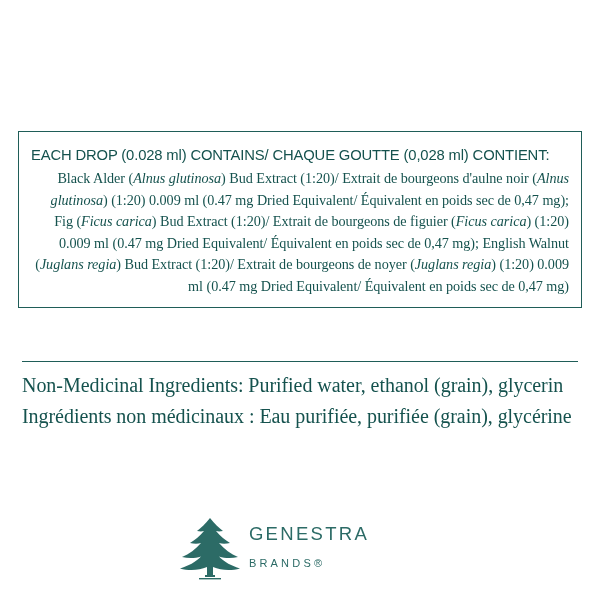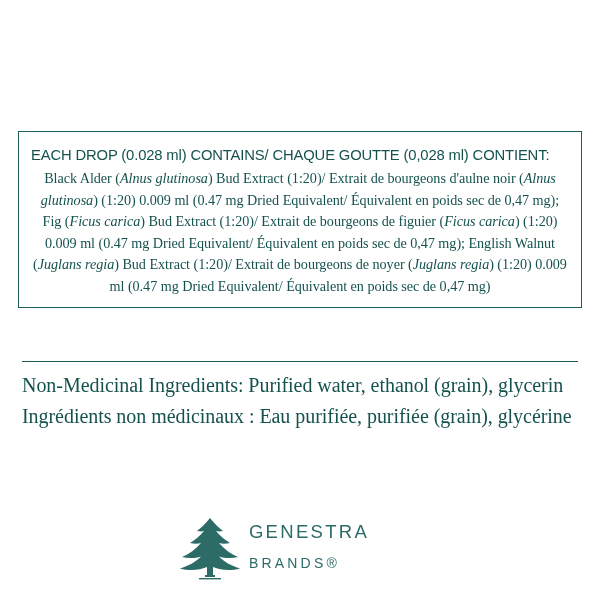--- a/index.html
+++ b/index.html
@@ -41,21 +41,21 @@
     letter-spacing: -0.15px;
     margin-bottom: 2px;
   }
 
   .body-text {
     font-size: 14.2px;
     line-height: 1.52;
     color: #15524e;
     font-family: "Liberation Serif", serif;
     letter-spacing: -0.05px;
-    text-align: center;
+    text-align: right;
   }
 
   .body-text .it {
     font-style: italic;
   }
 
   .divider {
     border: 0;
     border-top: 1.3px solid #1f5d58;
     margin: 9px 0 0 0;
@@ -99,21 +99,21 @@
   }
 
   .brand-name {
     font-size: 18.5px;
     letter-spacing: 2.3px;
     color: #2c6b66;
     font-family: "Liberation Sans", sans-serif;
   }
 
   .brand-sub {
-    font-size: 14px;
+    font-size: 11px;
     letter-spacing: 3.2px;
     color: #2c6b66;
     font-family: "Liberation Sans", sans-serif;
     margin-top: 12px;
   }
 </style>
 </head>
 <body>
 
 <div class="page">

